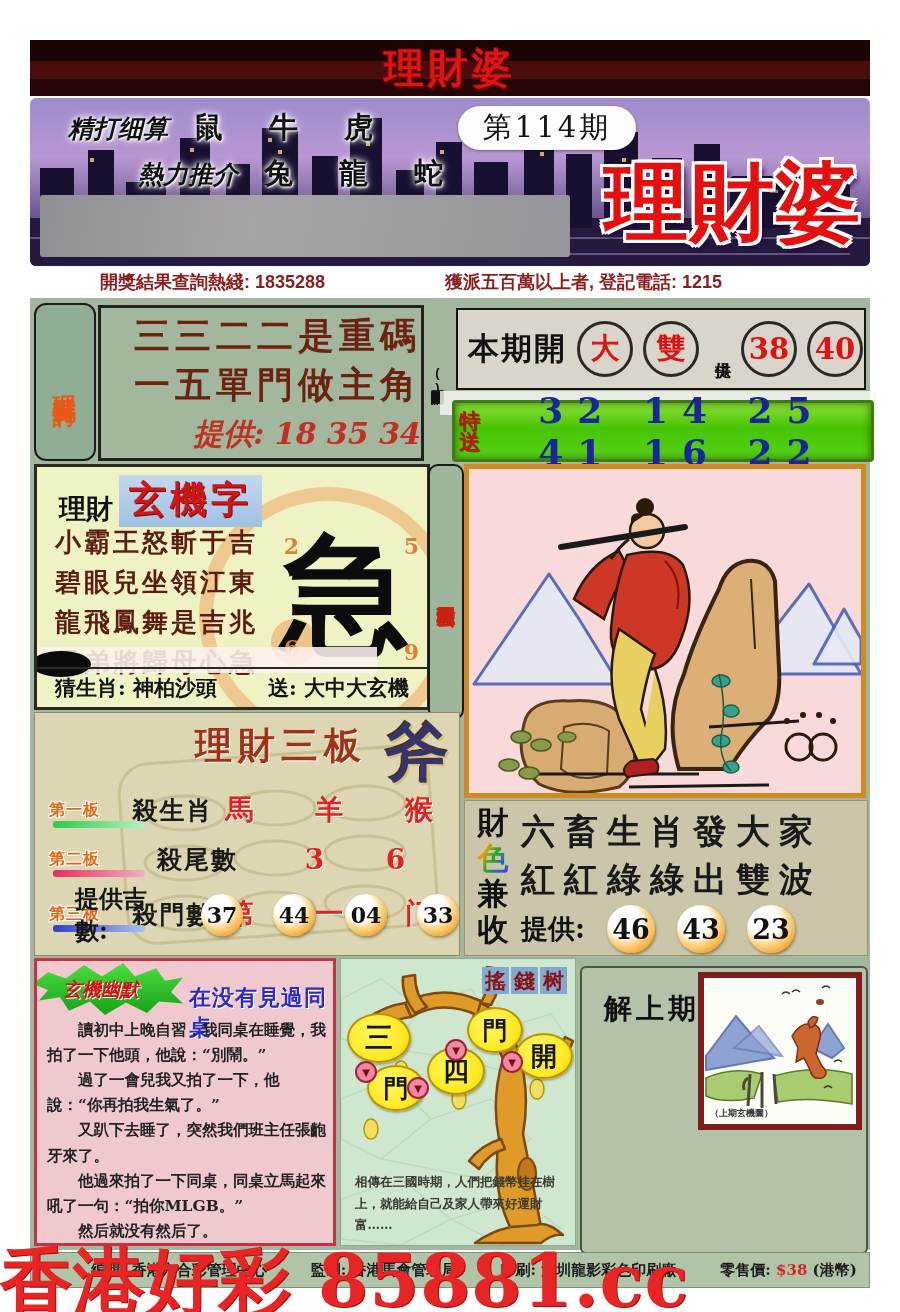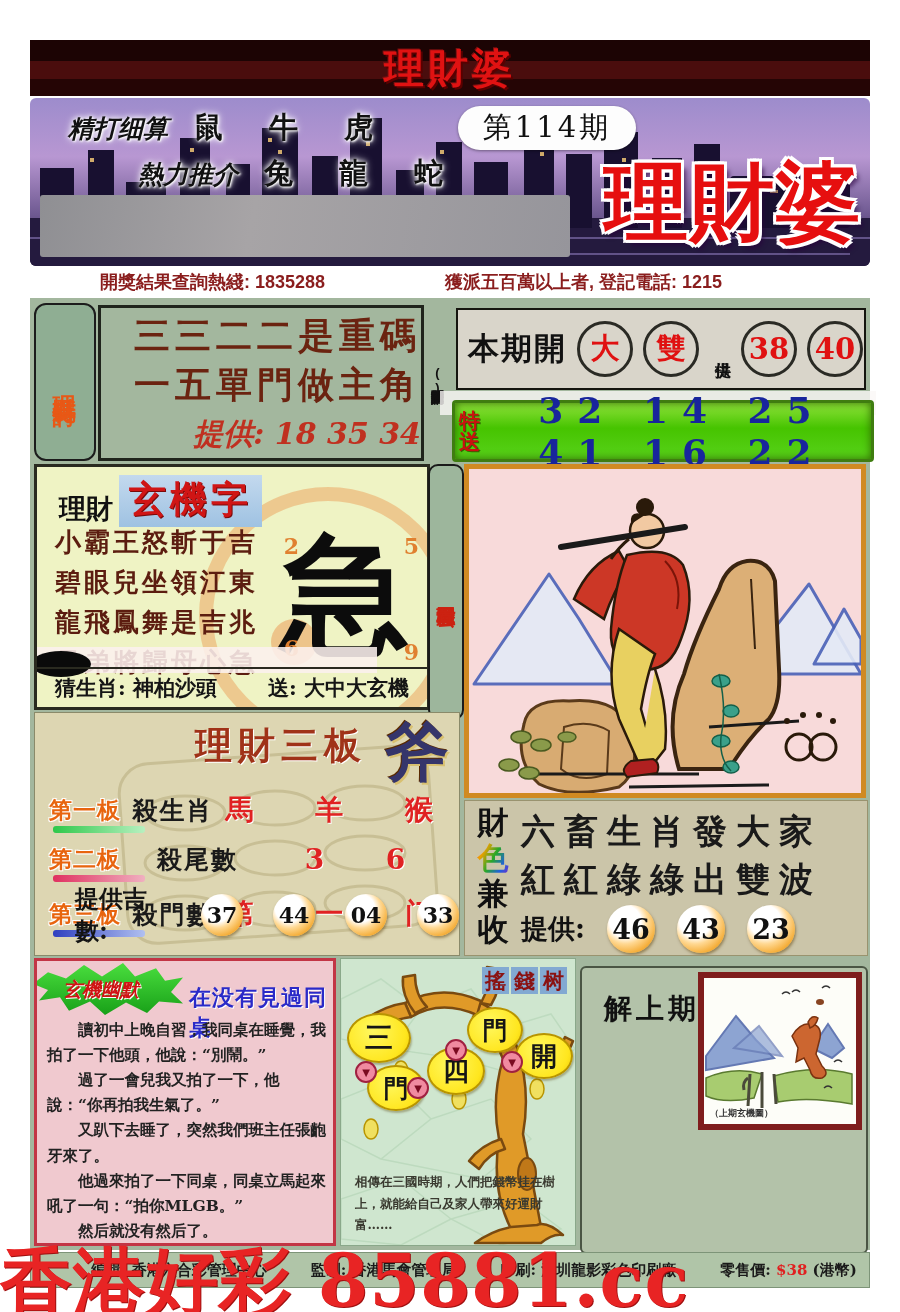--- a/index.html
+++ b/index.html
@@ -90,21 +90,21 @@
   #xjt-label span{color:#cc2211;font-size:19px;font-weight:bold;line-height:1.15;}
   #pic-box{left:464px;top:464px;width:402px;height:334px;border:5px solid #d08a22;background:#f8dada;box-sizing:border-box;}
 
   
   #sanban-box{left:34px;top:712px;width:424px;height:242px;background:#ddd6b2;border:1px solid #8a8a6a;overflow:hidden;}
   #sanban-title{position:absolute;left:160px;top:8px;color:#a03218;font-size:37px;font-weight:bold;letter-spacing:6px;
       text-shadow:1px 1px 0 #fff;}
   #sanban-axe{position:absolute;left:350px;top:-4px;color:#35356b;font-size:64px;font-weight:bold;
       text-shadow:2px 2px 0 #d8c070,-1px -1px 0 #5a2a00;}
   .sb-row{position:absolute;left:0;width:100%;display:flex;align-items:center;}
-  .sb-label{position:relative;width:108px;margin-left:14px;color:#e8650f;font-size:23px;font-weight:bold;letter-spacing:1px;
+  .sb-label{position:relative;width:108px;margin-left:14px;color:#e8650f;font-size:16px;font-weight:bold;letter-spacing:1px;
       text-shadow:-1px -1px 0 #fff,1px -1px 0 #fff,-1px 1px 0 #fff,1px 1px 0 #fff;}
   .sb-bar{position:absolute;left:4px;bottom:-7px;width:92px;height:7px;border-radius:3px;}
   .bar-g{background:linear-gradient(90deg,#2ec84a,#b8f0c0);}
   .bar-r{background:linear-gradient(90deg,#e03060,#f0b0c0);}
   .bar-b{background:linear-gradient(90deg,#3040c0,#b0c0f0);}
   .sb-name{width:120px;color:#1a1a1a;font-size:25px;font-weight:bold;letter-spacing:2px;}
   .sb-value{flex:1;text-align:center;color:#e02222;font-size:28px;font-weight:bold;letter-spacing:26px;
       text-shadow:1px 1px 0 #fff;white-space:nowrap;}
   #lucky-row{position:absolute;left:0;bottom:8px;width:100%;display:flex;align-items:center;margin-top:40px;}
   #lucky-row .ll{margin-left:40px;color:#141414;font-size:24px;font-weight:bold;}

